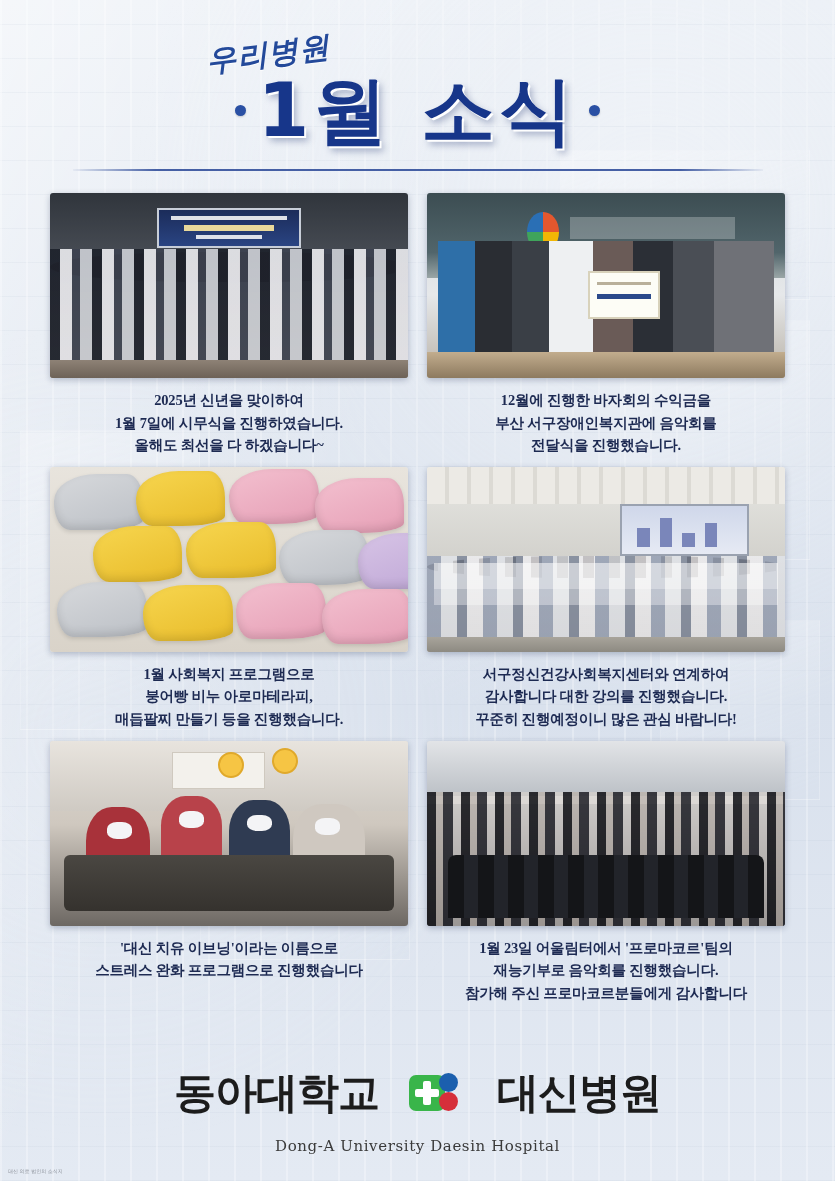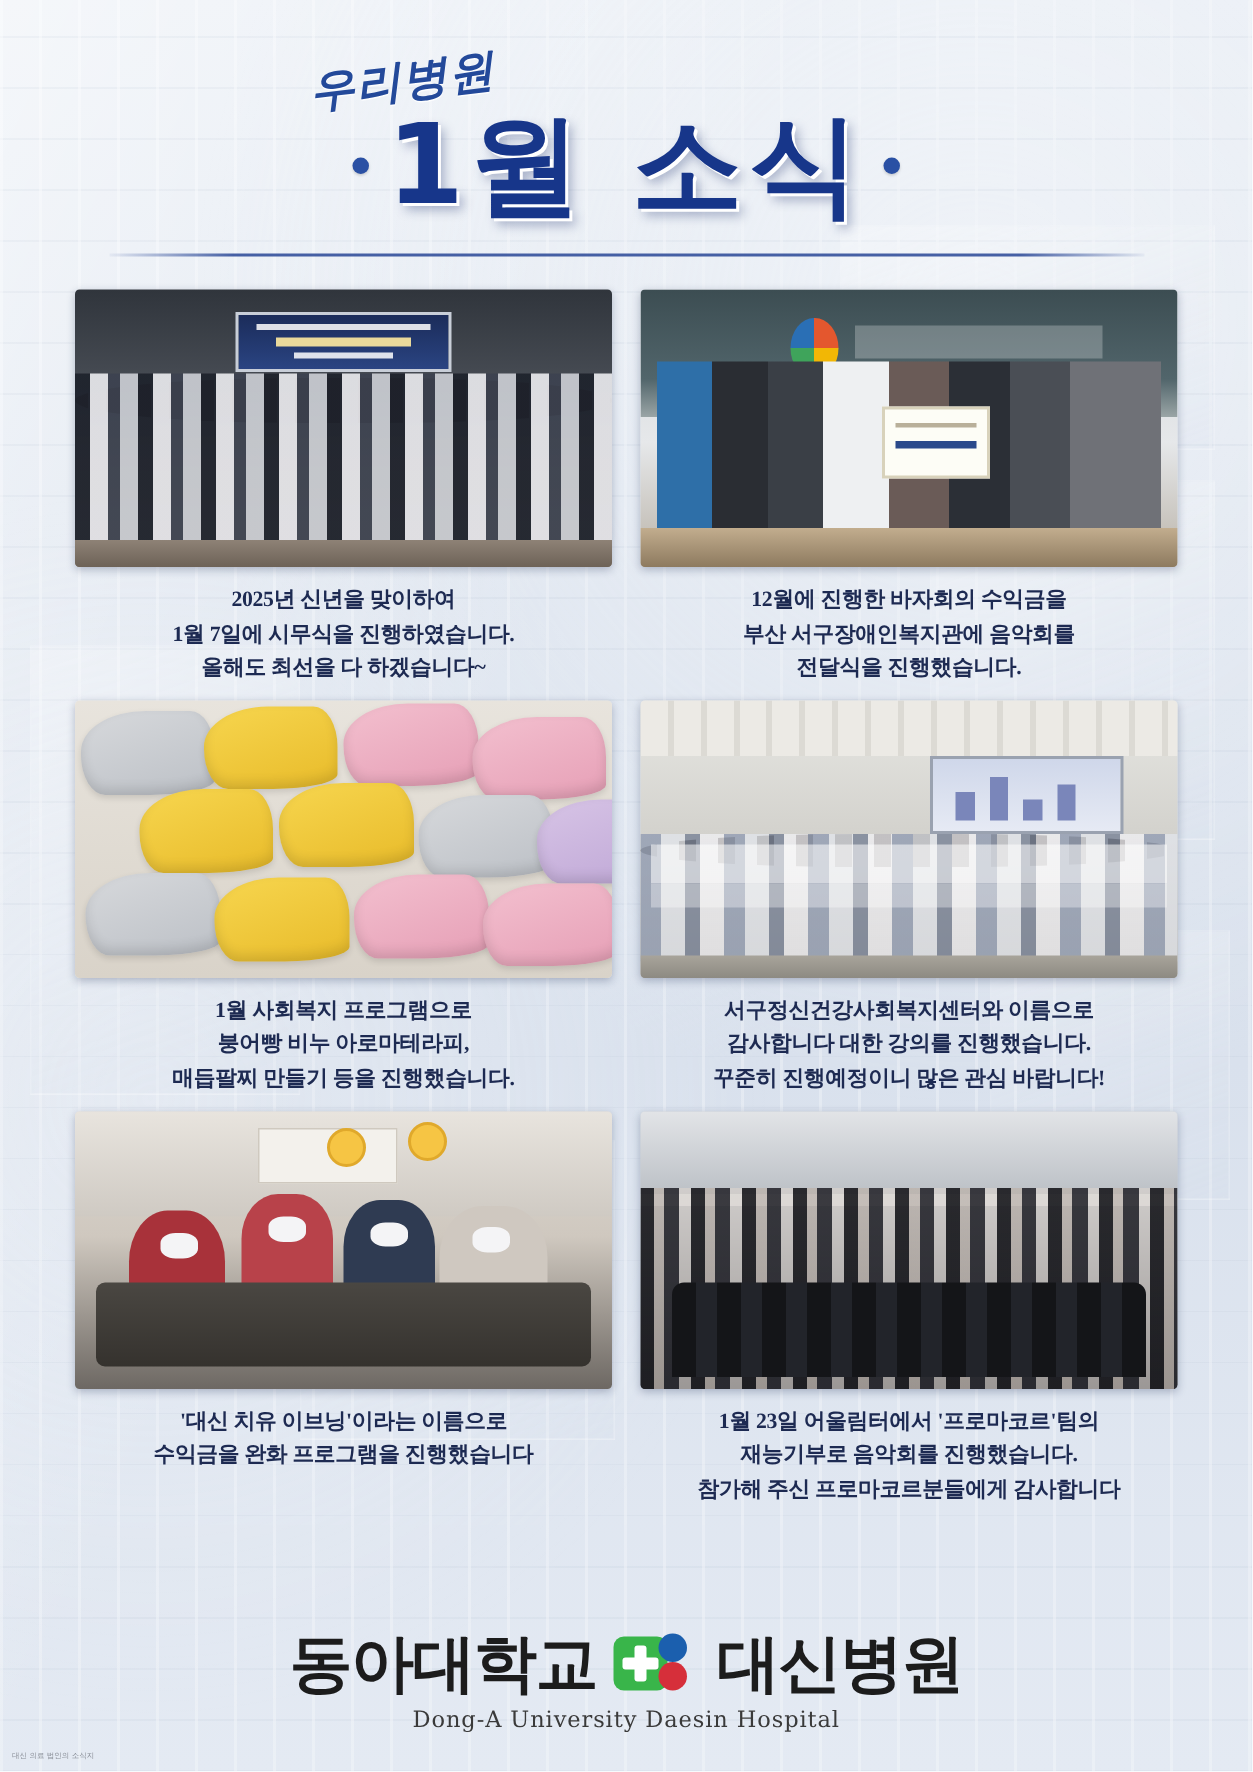--- a/index.html
+++ b/index.html
@@ -290,21 +290,21 @@
   .footer {
     position: absolute;
     left: 0; right: 0;
     bottom: 26px;
     text-align: center;
   }
   .logo-row {
     display: flex;
     align-items: center;
     justify-content: center;
-    gap: 11px;
+    gap: 30px;
   }
   .logo-text {
     font-family: "DejaVu Sans", sans-serif;
     font-size: 42px;
     font-weight: 700;
     color: #1c1c1c;
     letter-spacing: -1px;
   }
   .logo-mark {
     position: relative;
@@ -321,21 +321,21 @@
     content: ""; position: absolute; background: #fff; border-radius: 2px;
   }
   .logo-mark .sq::before { left: 14px; top: 6px; width: 8px; height: 24px; }
   .logo-mark .sq::after { left: 6px; top: 14px; width: 24px; height: 8px; }
   .logo-mark .c1, .logo-mark .c2 {
     position: absolute; border-radius: 50%;
   }
   .logo-mark .c1 { left: 30px; top: 2px; width: 19px; height: 19px; background: #1b5fae; }
   .logo-mark .c2 { left: 30px; top: 21px; width: 19px; height: 19px; background: #d62f3a; }
   .logo-sub {
-    margin-top: 0;
+    margin-top: 16px;
     font-family: "DejaVu Serif", serif;
     font-size: 15px;
     color: #3a3a3a;
     letter-spacing: 0.6px;
   }
   .fineprint {
     position: absolute;
     left: 8px; bottom: 6px;
     font-size: 5px;
     color: #8a8f98;
@@ -444,21 +444,21 @@
               <i style="left:48%;height:30%"></i>
               <i style="left:66%;height:50%"></i>
             </div>
           <div class="heads2"></div>
           <div class="audience"></div>
           <div class="tables"></div>
           <div class="floor2"></div>
         </div>
       </div>
       <div class="caption">
-        <div>서구정신건강사회복지센터와 이름으로</div>
+        <div>서구정신건강사회복지센터와 연계하여</div>
         <div>감사합니다 대한 강의를 진행했습니다.</div>
         <div>꾸준히 진행예정이니 많은 관심 바랍니다!</div>
       </div>
     </div>
 
     <div class="card">
       <div class="photo p5">
         <div class="inner">
           <div class="wall2"></div>
           <div class="poster-w"></div>
@@ -470,21 +470,21 @@
           <div class="mask" style="left:36%;top:38%;"></div>
           <div class="mask" style="left:55%;top:40%;"></div>
           <div class="mask" style="left:74%;top:42%;"></div>
           <div class="table5"></div>
           <div class="emoji" style="left:47%;top:6%;"></div>
           <div class="emoji" style="left:62%;top:4%;"></div>
         </div>
       </div>
       <div class="caption">
         <div>'대신 치유 이브닝'이라는 이름으로</div>
-        <div>수익금을 완화 프로그램을 진행했습니다</div>
+        <div>스트레스 완화 프로그램으로 진행했습니다</div>
       </div>
     </div>
 
     <div class="card">
       <div class="photo p6">
         <div class="inner">
           <div class="hall"></div>
           <div class="rail"></div>
           <div class="crowd6"></div>
           <div class="front"></div>

